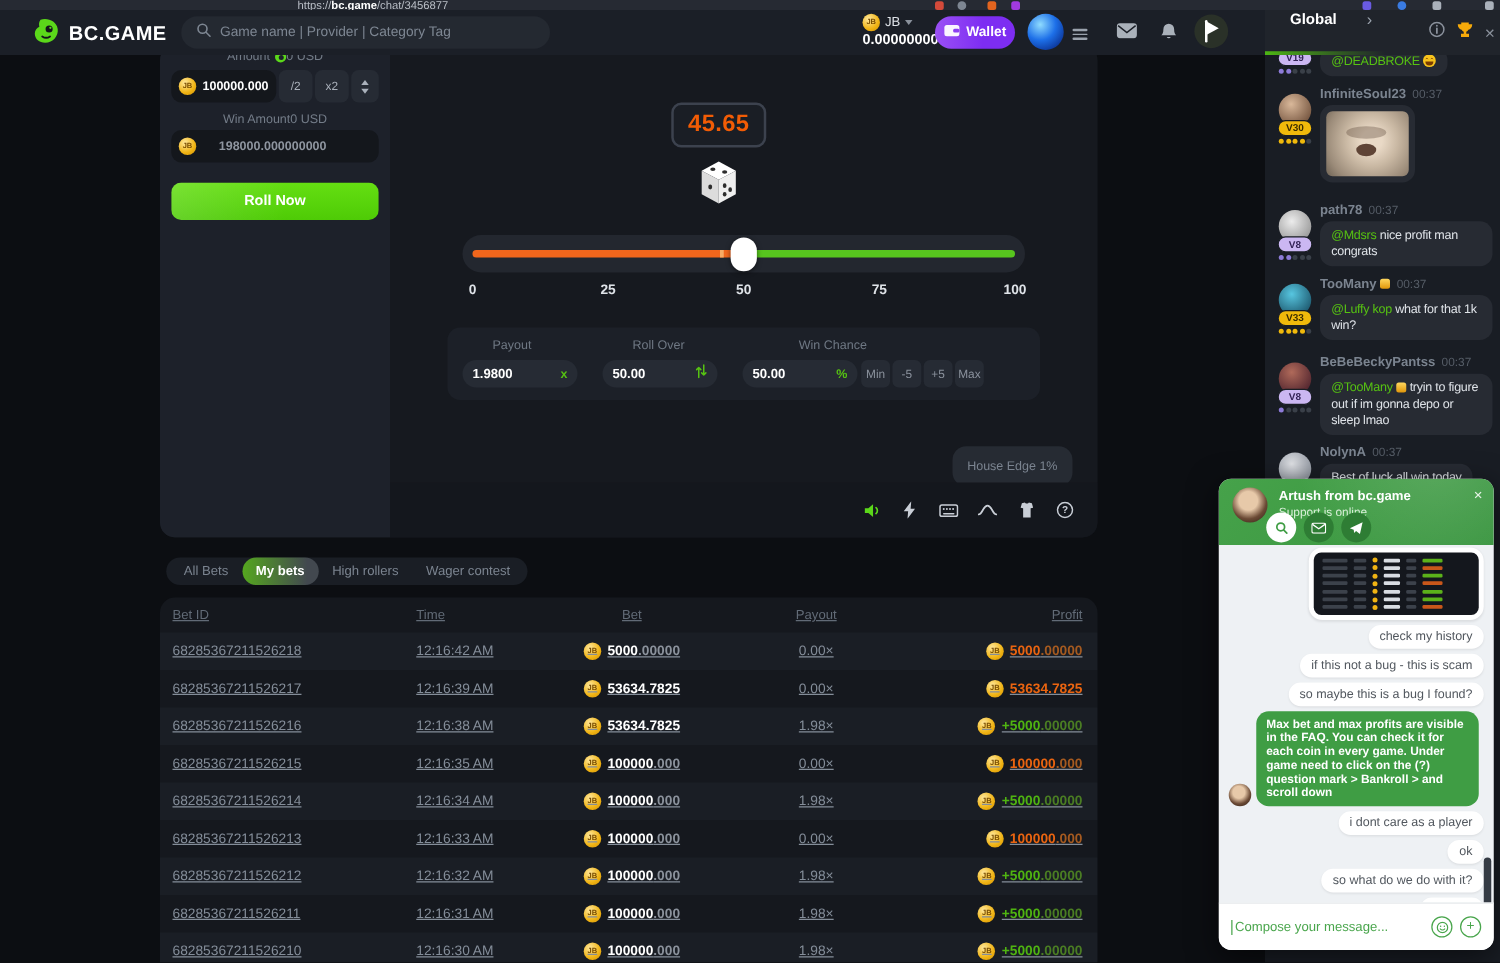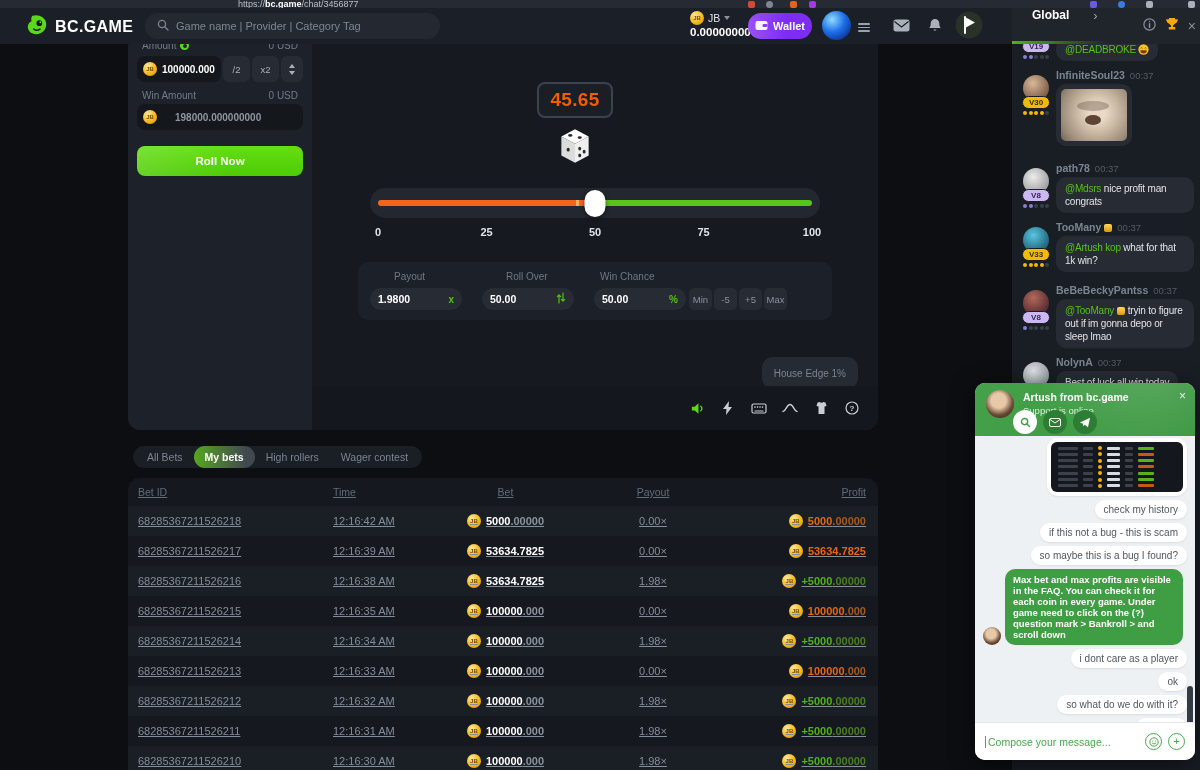--- a/index.html
+++ b/index.html
@@ -61,21 +61,21 @@
   .mention{color:#56c212;}
   .img-bubble{padding:5px;}
   .baby-img{width:66px;height:52px;border-radius:5px;background:radial-gradient(circle at 55% 45%,#e9d9c6 18%,#c9b8a3 45%,#9b8b79 78%,#6f6355);position:relative;overflow:hidden;}
   .baby-img:before{content:"";position:absolute;left:24px;top:26px;width:16px;height:10px;border-radius:50%;background:#5f4436;}
   .baby-img:after{content:"";position:absolute;left:16px;top:12px;width:32px;height:10px;border-radius:50%;background:rgba(90,70,55,.35);}
   .name-medal{display:inline-block;width:8px;height:8px;border-radius:2px;background:linear-gradient(180deg,#ffd75e,#e0960a);margin-left:3px;vertical-align:-1px;}
 
   
   .game-card{position:absolute;left:128px;top:36px;width:750px;height:394px;border-radius:12px;overflow:hidden;background:#16191f;}
   .controls{position:absolute;left:0;top:0;width:184px;height:394px;background:#1d212a;}
-  .lbl-row{position:absolute;left:14px;right:14px;display:flex;justify-content:space-between;font-size:10px;color:#737c88;align-items:center;}
+  .lbl-row{position:absolute;left:14px;right:14px;display:flex;justify-content:center;font-size:10px;color:#737c88;align-items:center;}
   .lbl-left{display:flex;align-items:center;gap:4px;}
   .g-dot{width:9px;height:9px;border-radius:50%;background:#5bd81a;display:inline-block;position:relative;}
   .g-dot:after{content:"";position:absolute;inset:2.5px;border-radius:50%;background:#1d212a;}
   .amount-row{position:absolute;left:9px;right:9px;top:20px;height:26px;display:flex;gap:2px;}
   .a-input{flex:1;min-width:0;background:#14171c;border-radius:8px;display:flex;align-items:center;gap:5px;padding:0 6px;overflow:hidden;}
   .a-val{font-size:10px;font-weight:bold;color:#fff;white-space:nowrap;overflow:hidden;}
   .mini-btn{width:27px;height:26px;background:#262b34;border-radius:6px;font-size:9.5px;color:#aab1bb;display:flex;align-items:center;justify-content:center;flex-shrink:0;}
   .stepper{width:22px;height:26px;background:#262b34;border-radius:6px;display:flex;flex-direction:column;align-items:center;justify-content:center;gap:3px;flex-shrink:0;}
   .st-up{width:0;height:0;border-left:3.5px solid transparent;border-right:3.5px solid transparent;border-bottom:4px solid #aab1bb;}
   .st-dn{width:0;height:0;border-left:3.5px solid transparent;border-right:3.5px solid transparent;border-top:4px solid #aab1bb;}
@@ -88,21 +88,21 @@
   .dice{position:absolute;left:50%;top:90px;transform:translateX(calc(-50% - 20px));}
   .slider-wrap{position:absolute;left:50%;top:152px;transform:translateX(-50%);width:450px;height:30px;background:#23272f;border-radius:15px;}
   .track{position:absolute;left:8px;right:8px;top:12px;height:6px;border-radius:3px;background:linear-gradient(90deg,#f1661c 0 50%,#57c51e 50%);}
   .marker{position:absolute;left:45.65%;top:0;width:3px;height:6px;background:#f9ab64;}
   .thumb{position:absolute;left:50%;top:-10px;transform:translateX(-50%);width:21px;height:27px;background:#fff;border-radius:11px;box-shadow:0 1px 4px rgba(0,0,0,.55);}
   .scale{position:absolute;left:50%;top:190px;transform:translateX(-50%);width:434px;height:12px;}
   .scale span{position:absolute;transform:translateX(-50%);font-size:11px;font-weight:bold;color:#dfe3e8;}
   .info-panel{position:absolute;left:50%;top:226px;transform:translateX(-50%);width:474px;height:58px;background:#1c2028;border-radius:10px;}
   .ip-labels{position:absolute;top:9px;left:36px;display:flex;font-size:10px;color:#6f7884;}
   .ip-labels span:nth-child(1){width:112px;}
-  .ip-labels span:nth-child(2){width:94px;}
+  .ip-labels span:nth-child(2){width:133px;}
   .ip-fields{position:absolute;top:26px;left:12px;display:flex;align-items:flex-start;}
   .pill{width:92px;height:22px;background:#262b34;border-radius:11px;display:flex;align-items:center;justify-content:space-between;padding:0 8px;}
   .pill+.pill{margin-left:20px;}
   .p-val{font-size:10.5px;font-weight:bold;color:#fff;}
   .p-suffix{font-size:10px;font-weight:bold;color:#56c212;}
   .wc-btns{display:flex;gap:2px;margin-left:3px;}
   .wc-btn{width:23px;height:22px;background:#262b34;color:#8a919c;font-size:9.5px;display:flex;align-items:center;justify-content:center;border-radius:5px;}
   .house-edge{position:absolute;right:20px;top:321px;height:22px;padding:16px 12px;border-radius:11px;background:#262b33;color:#7b8490;font-size:10px;display:flex;align-items:center;}
   .toolbar{position:absolute;left:184px;bottom:0;width:566px;height:44px;background:#14171d;display:flex;align-items:center;justify-content:flex-end;gap:15px;padding-right:18px;}
   .tb-icon{width:16px;height:16px;display:flex;align-items:center;justify-content:center;}
@@ -276,21 +276,21 @@
             <span class="m-avatar" style="background:radial-gradient(circle at 40% 32%,#57c6e0,#1e5a70 78%)"></span>
          <span class="m-badge badge-gold">V33</span>
          <span class="m-dots">
               <span class="m-dot on-gold"></span>
               <span class="m-dot on-gold"></span>
               <span class="m-dot on-gold"></span>
               <span class="m-dot on-gold"></span>
               <span class="m-dot "></span>
             </span>
        </div>
-       <div class="msg-body"><div class="m-name">TooMany<span class="name-medal"></span><span class="m-time">00:37</span></div><div class="m-bubble"><span class="mention">@Artush kop</span> what for that 1k win?</div></div>
+       <div class="msg-body"><div class="m-name">TooMany<span class="name-medal"></span><span class="m-time">00:37</span></div><div class="m-bubble"><span class="mention">@Luffy kop</span> what for that 1k win?</div></div>
      </div>
         <div class="msg ">
        <div class="msg-left">
             <span class="m-avatar" style="background:radial-gradient(circle at 40% 30%,#b06a5a,#53262f 78%)"></span>
          <span class="m-badge badge-purple">V8</span>
          <span class="m-dots">
               <span class="m-dot on-purple"></span>
               <span class="m-dot "></span>
               <span class="m-dot "></span>
               <span class="m-dot "></span>

